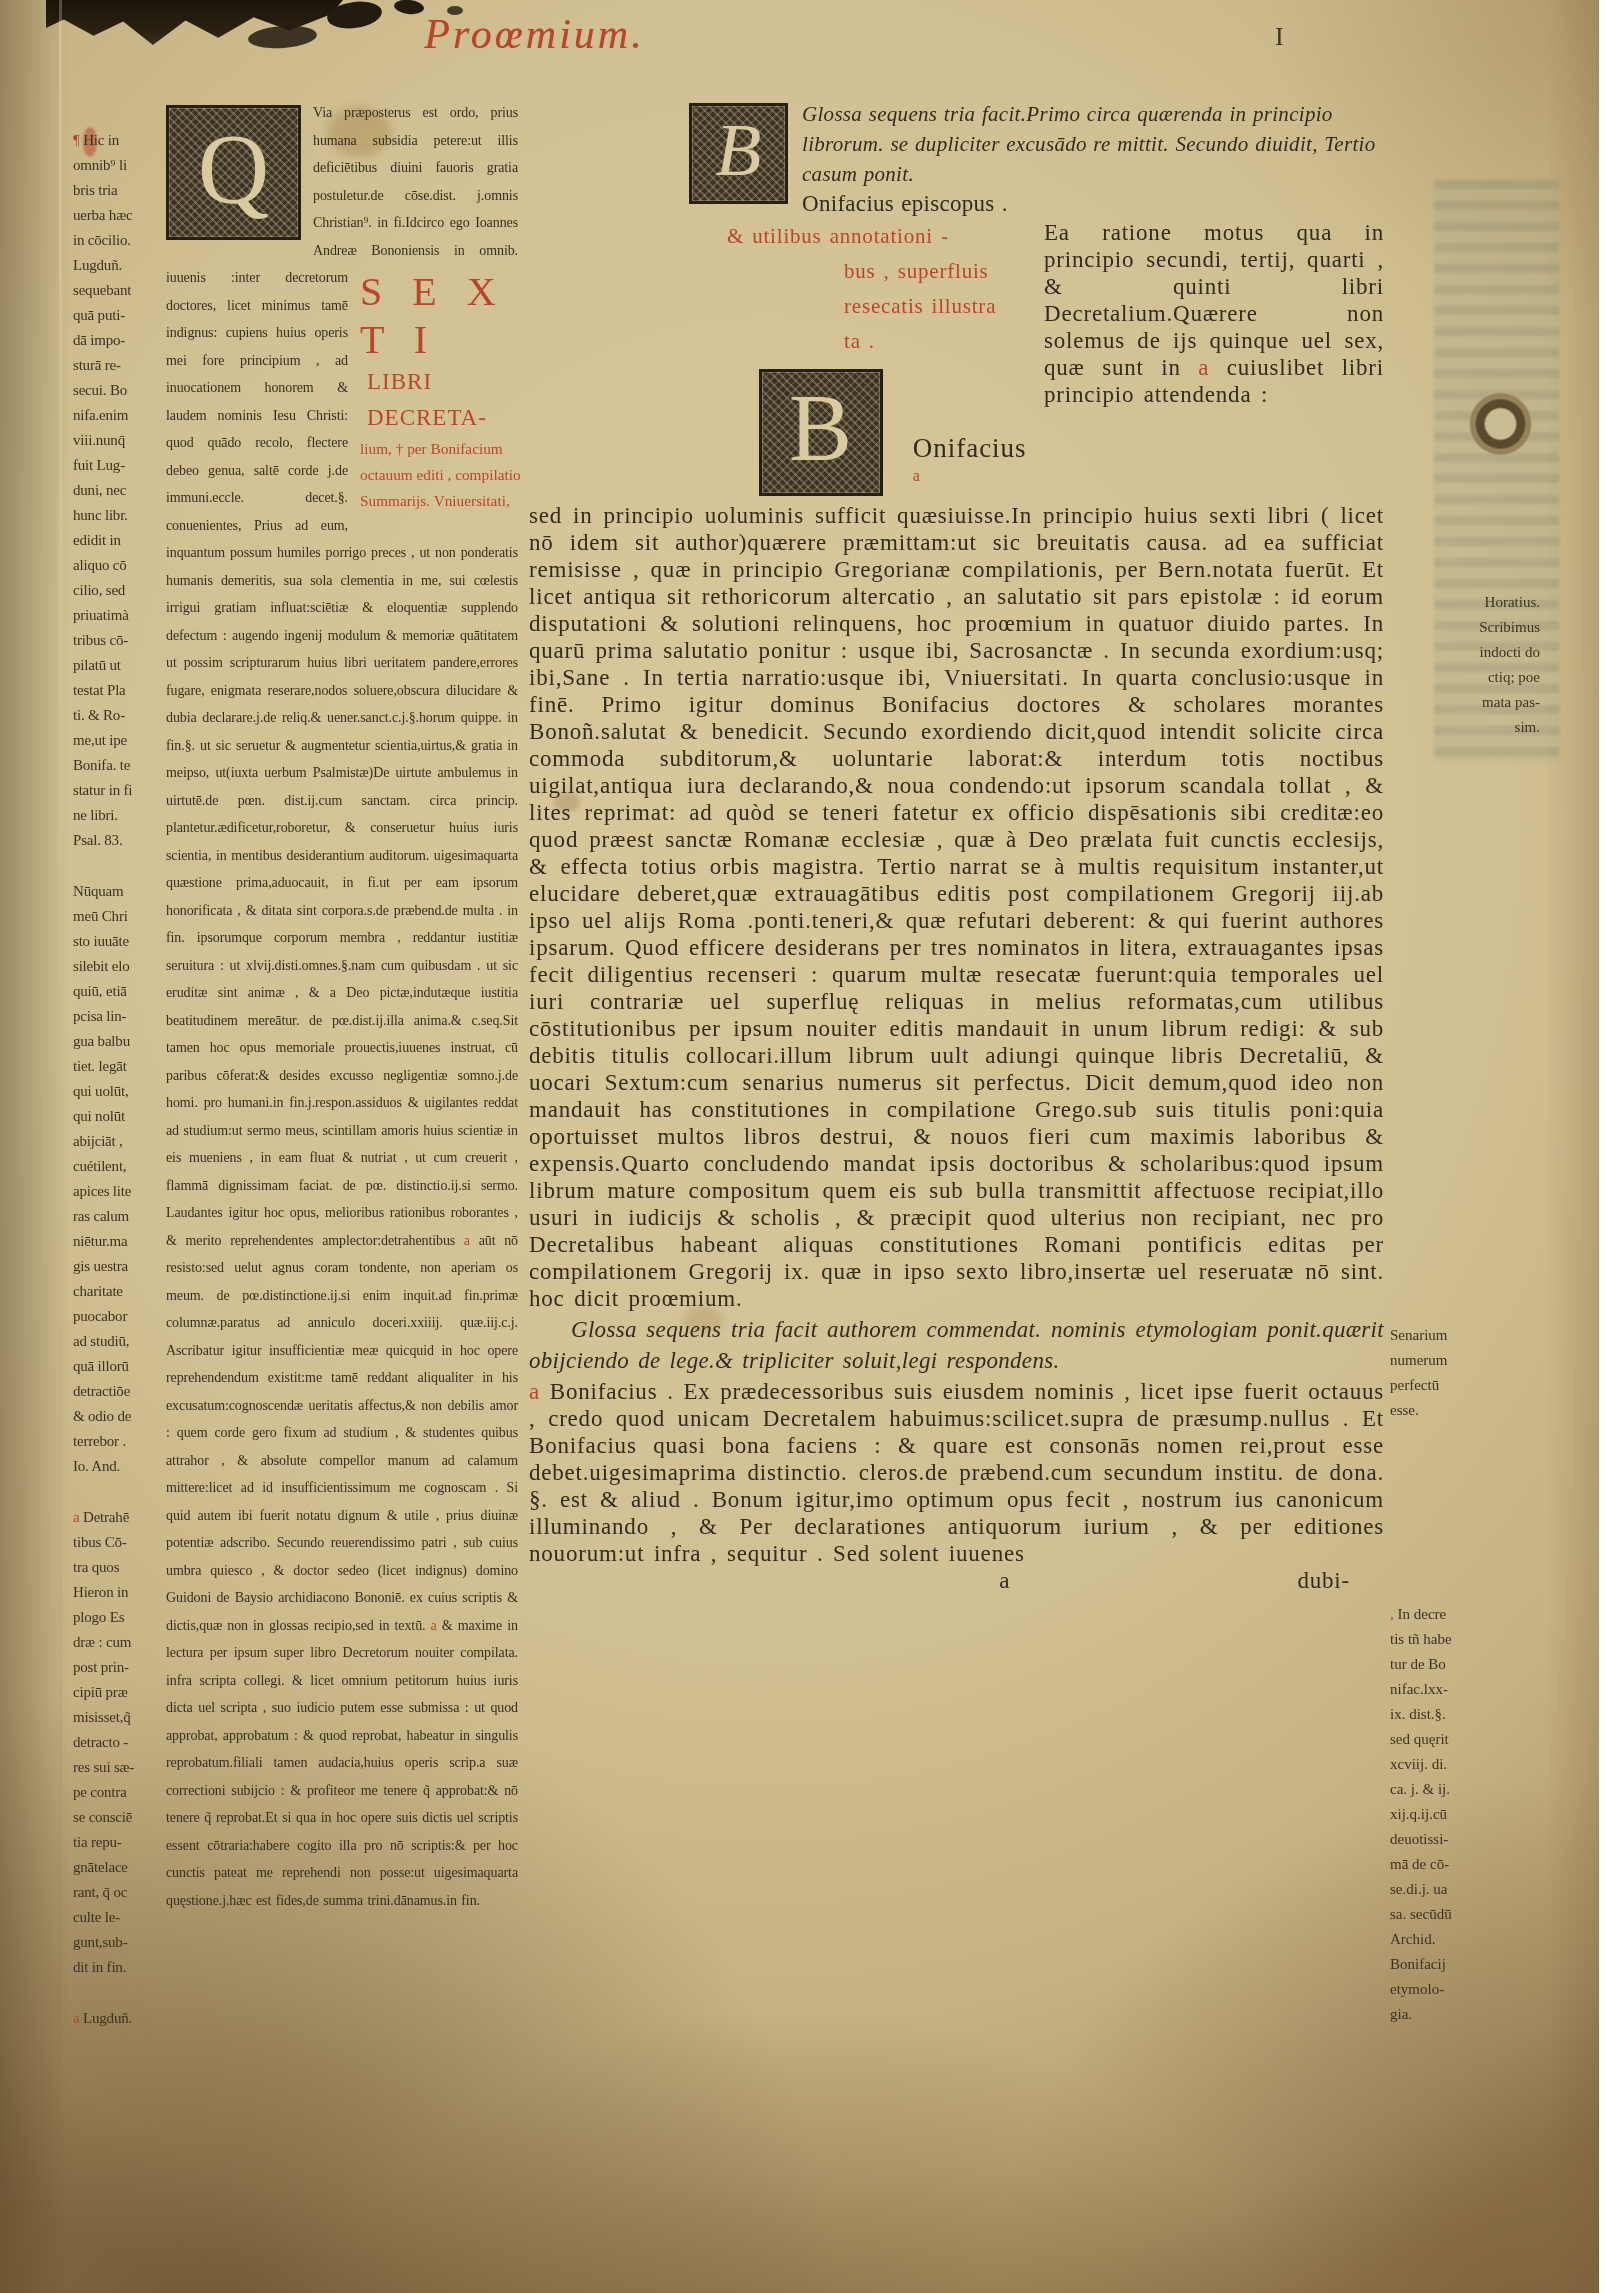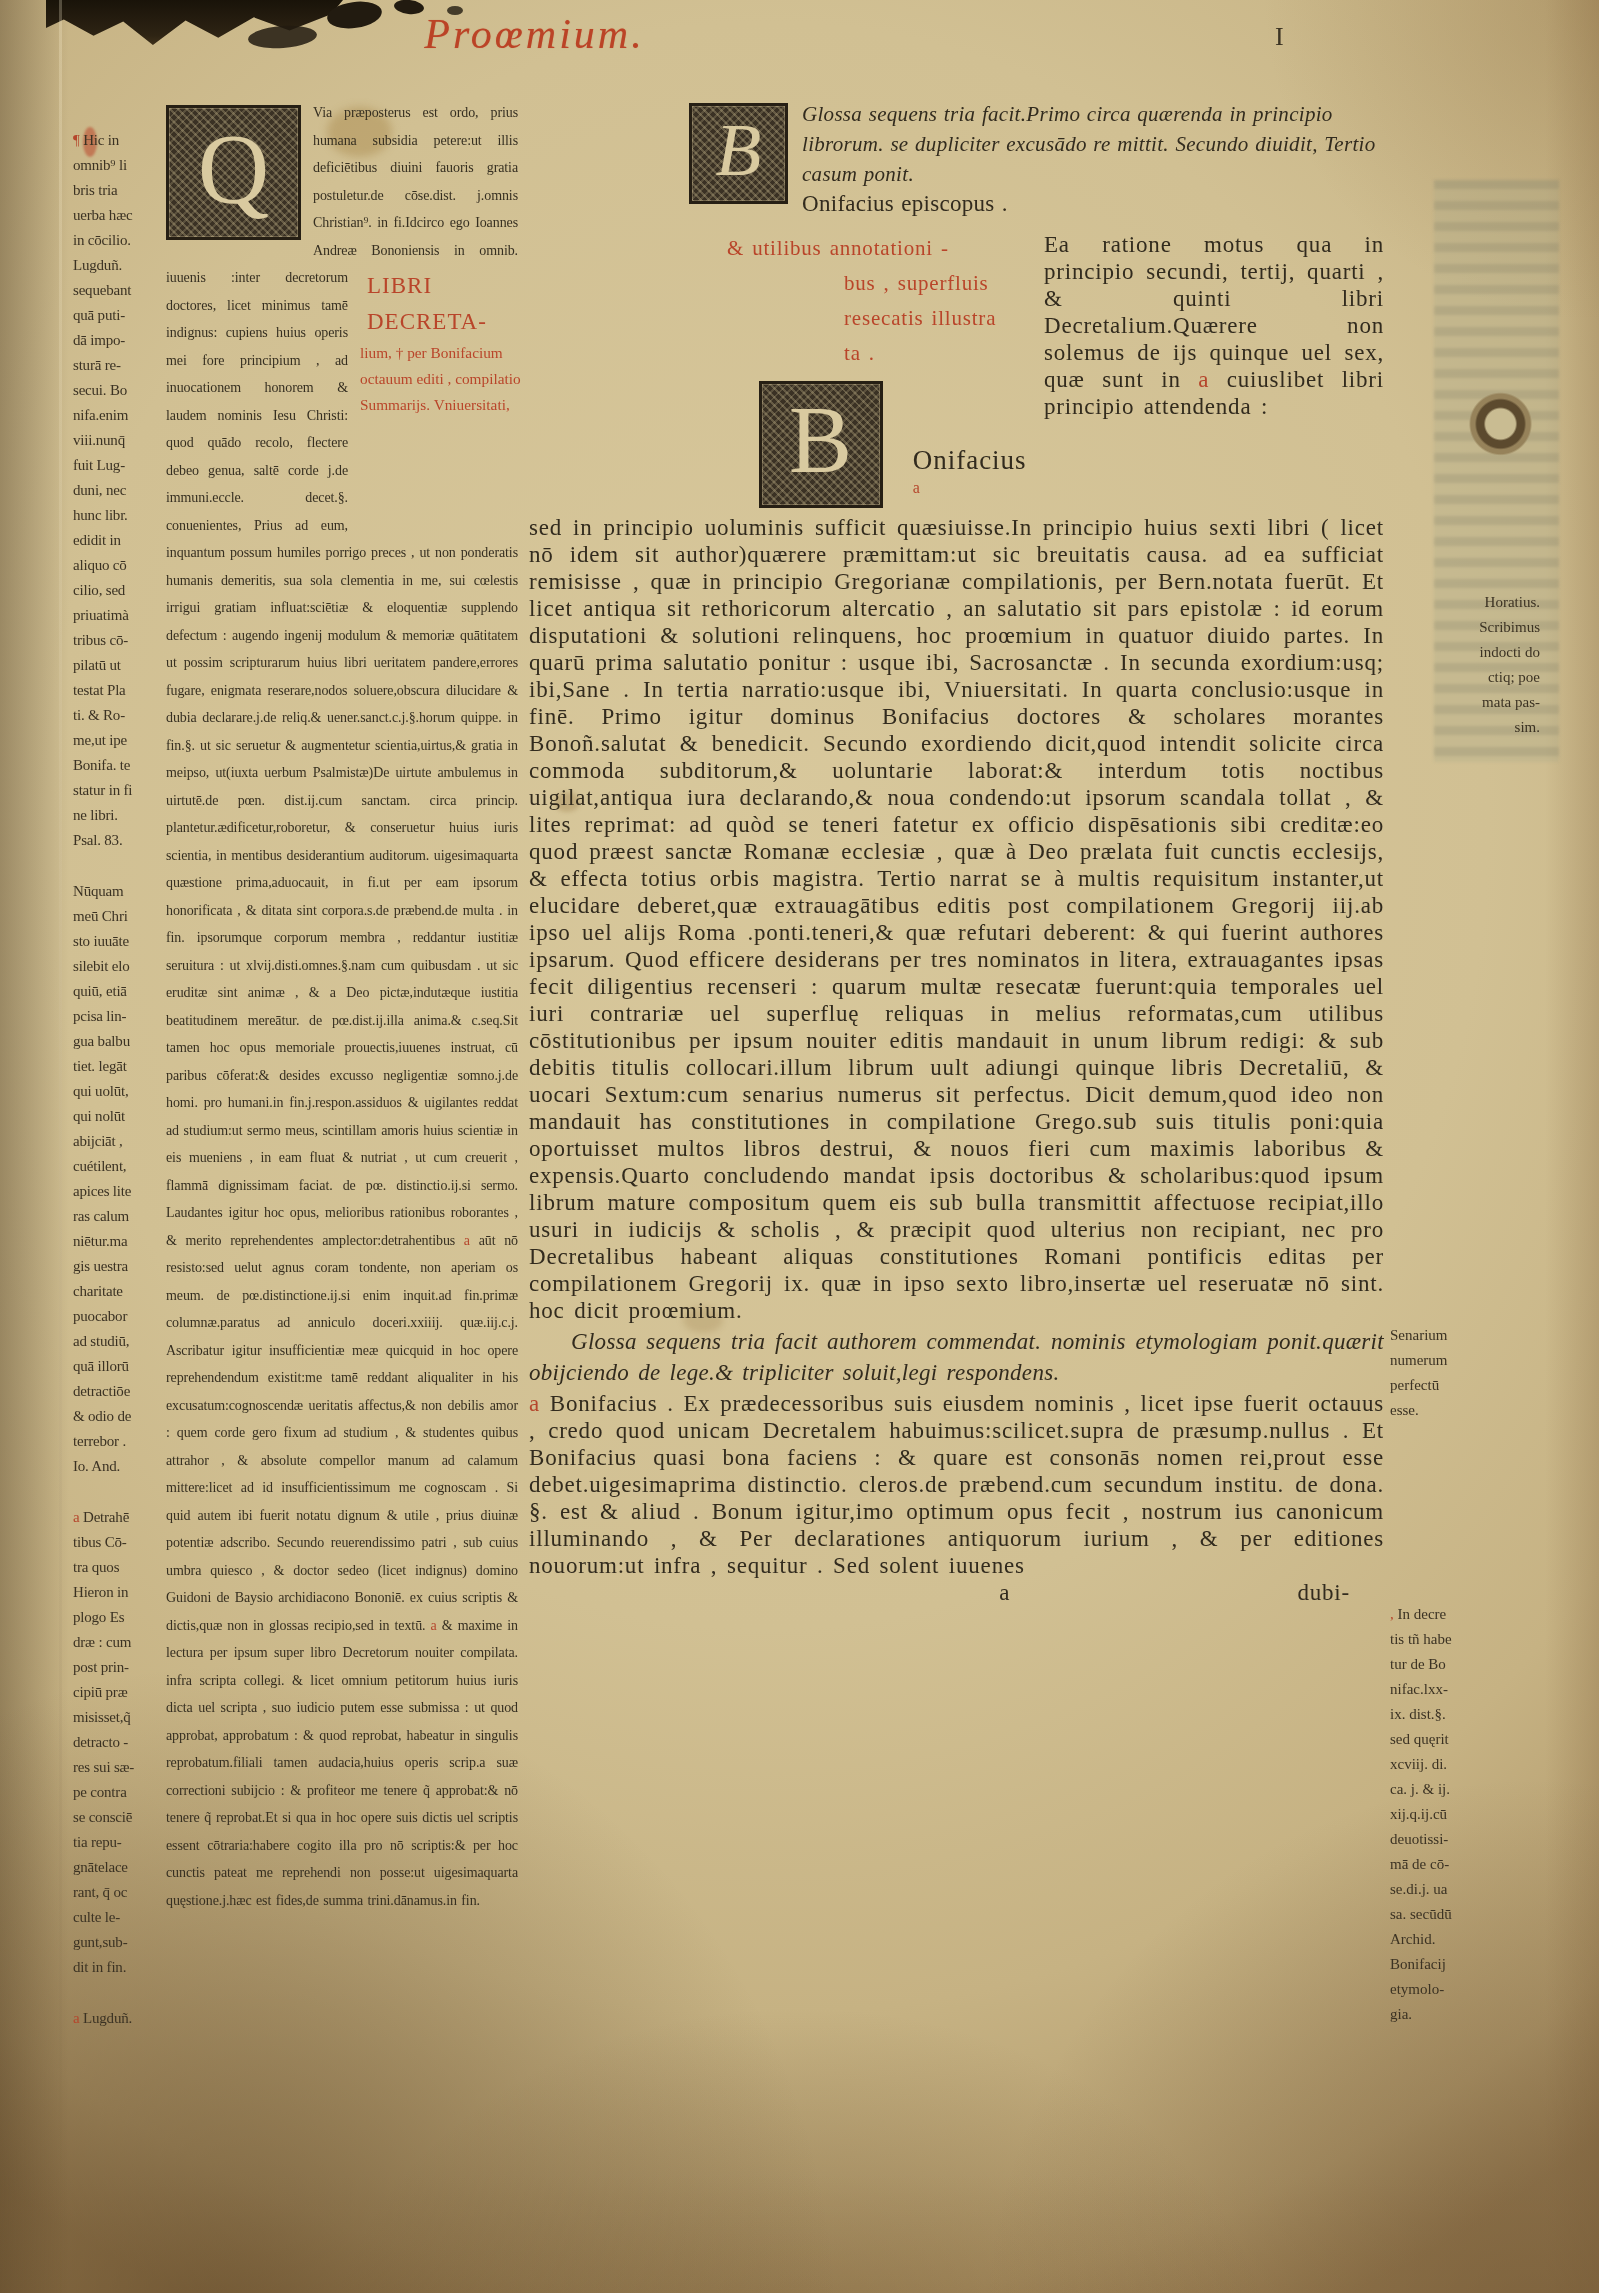--- a/index.html
+++ b/index.html
@@ -76,21 +76,21 @@
     color:#b9452a;text-align:left;letter-spacing:0;
     word-spacing:0;
   }
   .redblock .t1{font-size:40px;letter-spacing:10px;line-height:48px;}
   .redblock .t2{font-size:23px;letter-spacing:1px;line-height:36px;margin-left:7px;}
   .redblock .t3{font-size:15.3px;line-height:26px;}
   
   .rc-head{margin-left:160px;font-style:italic;font-size:21px;line-height:30px;
     text-align:left;letter-spacing:0.3px;word-spacing:1px;}
   .rc-head .speaker{font-style:normal;font-size:23px;}
-  .rc-sec2{margin-top:12px;}
+  .rc-sec2{margin-top:0;}
   .rc-leftblock{float:left;width:515px;}
   .redann{
     color:#b9452a;font-size:21px;line-height:35px;white-space:pre-line;
     margin-left:198px;padding-left:117px;text-indent:-117px;text-align:left;
     word-spacing:2px;
   }
   .b2row{margin:10px 0 0 230px;display:flex;align-items:flex-end;gap:30px;}
   .b2word{font-size:27px;letter-spacing:1px;}
   .b2word sup{color:var(--red);font-size:16px;}
   .rc-open{text-align:justify;}
@@ -221,20 +221,21 @@
 dit in fin.</span></div>
     <div class="note"><span class="seg-red">a </span><span>Lugduñ.</span></div>
   </div>
 
   <div class="lcol">
     <div class="winit q-init">
         <span>Q</span>
       </div>
     <span>Via præposterus est ordo, prius humana subsidia petere:ut illis deficiētibus diuini fauoris gratia postuletur.de cōse.dist. j.omnis Christian⁹. in fi.Idcirco ego Ioannes Andreæ Bononiensis in omnib.</span>
     <div class="redblock">
+      <div class="t1">S E X T I</div>
       <div class="t2">LIBRI DECRETA-</div>
       <div class="t3">lium, † per Bonifacium</div>
       <div class="t3">octauum editi , compilatio</div>
       <div class="t3">Summarijs. Vniuersitati,</div>
     </div>
     <span><span>iuuenis :inter decretorum doctores, licet minimus tamē indignus: cupiens huius operis mei fore principium , ad inuocationem honorem &amp; laudem nominis Iesu Christi: quod quādo recolo, flectere debeo genua, saltē corde j.de immuni.eccle. decet.§. conuenientes, Prius ad eum, inquantum possum humiles porrigo preces , ut non ponderatis humanis demeritis, sua sola clementia in me, sui cœlestis irrigui gratiam influat:sciētiæ &amp; eloquentiæ supplendo defectum : augendo ingenij modulum &amp; memoriæ quātitatem ut possim scripturarum huius libri ueritatem pandere,errores fugare, enigmata reserare,nodos soluere,obscura dilucidare &amp; dubia declarare.j.de reliq.&amp; uener.sanct.c.j.§.horum quippe. in fin.§. ut sic seruetur &amp; augmentetur scientia,uirtus,&amp; gratia in meipso, ut(iuxta uerbum Psalmistæ)De uirtute ambulemus in uirtutē.de pœn. dist.ij.cum sanctam. circa princip. plantetur.ædificetur,roboretur, &amp; conseruetur huius iuris scientia, in mentibus desiderantium auditorum. uigesimaquarta quæstione prima,aduocauit, in fi.ut per eam ipsorum honorificata , &amp; ditata sint corpora.s.de præbend.de multa . in fin. ipsorumque corporum membra , reddantur iustitiæ seruitura : ut xlvij.disti.omnes.§.nam cum quibusdam . ut sic eruditæ sint animæ , &amp; a Deo pictæ,indutæque iustitia beatitudinem mereātur. de pœ.dist.ij.illa anima.&amp; c.seq.Sit tamen hoc opus memoriale prouectis,iuuenes instruat, cū paribus cōferat:&amp; desides excusso negligentiæ somno.j.de homi. pro humani.in fin.j.respon.assiduos &amp; uigilantes reddat ad studium:ut sermo meus, scintillam amoris huius scientiæ in eis mueniens , in eam fluat &amp; nutriat , ut cum creuerit , flammā dignissimam faciat. de pœ. distinctio.ij.si sermo. Laudantes igitur hoc opus, melioribus rationibus roborantes , &amp; merito reprehendentes amplector:detrahentibus </span><span class="seg-red">a</span><span> aūt nō resisto:sed uelut agnus coram tondente, non aperiam os meum. de pœ.distinctione.ij.si enim inquit.ad fin.primæ columnæ.paratus ad anniculo doceri.xxiiij. quæ.iij.c.j. Ascribatur igitur insufficientiæ meæ quicquid in hoc opere reprehendendum existit:me tamē reddant aliqualiter in his excusatum:cognoscendæ ueritatis affectus,&amp; non debilis amor : quem corde gero fixum ad studium , &amp; studentes quibus attrahor , &amp; absolute compellor manum ad calamum mittere:licet ad id insufficientissimum me cognoscam . Si quid autem ibi fuerit notatu dignum &amp; utile , prius diuinæ potentiæ adscribo.  Secundo reuerendissimo patri , sub cuius umbra quiesco , &amp; doctor sedeo (licet indignus) domino Guidoni de Baysio archidiacono Bononiē. ex cuius scriptis &amp; dictis,quæ non in glossas recipio,sed in textū. </span><span class="seg-red">a</span><span> &amp; maxime in lectura per ipsum super libro Decretorum nouiter compilata. infra scripta collegi. &amp; licet omnium petitorum huius iuris dicta uel scripta , suo iudicio putem esse submissa : ut quod approbat, approbatum : &amp; quod reprobat, habeatur in singulis reprobatum.filiali tamen audacia,huius operis scrip.a suæ correctioni subijcio : &amp; profiteor me tenere q̃ approbat:&amp; nō tenere q̃ reprobat.Et si qua in hoc opere suis dictis uel scriptis essent cōtraria:habere cogito illa  pro nō scriptis:&amp; per hoc cunctis pateat me reprehendi non posse:ut uigesimaquarta quęstione.j.hæc est fides,de summa trini.dānamus.in fin.</span></span>
   </div>
 
   <div class="rcol">
     <div class="rc-head">

